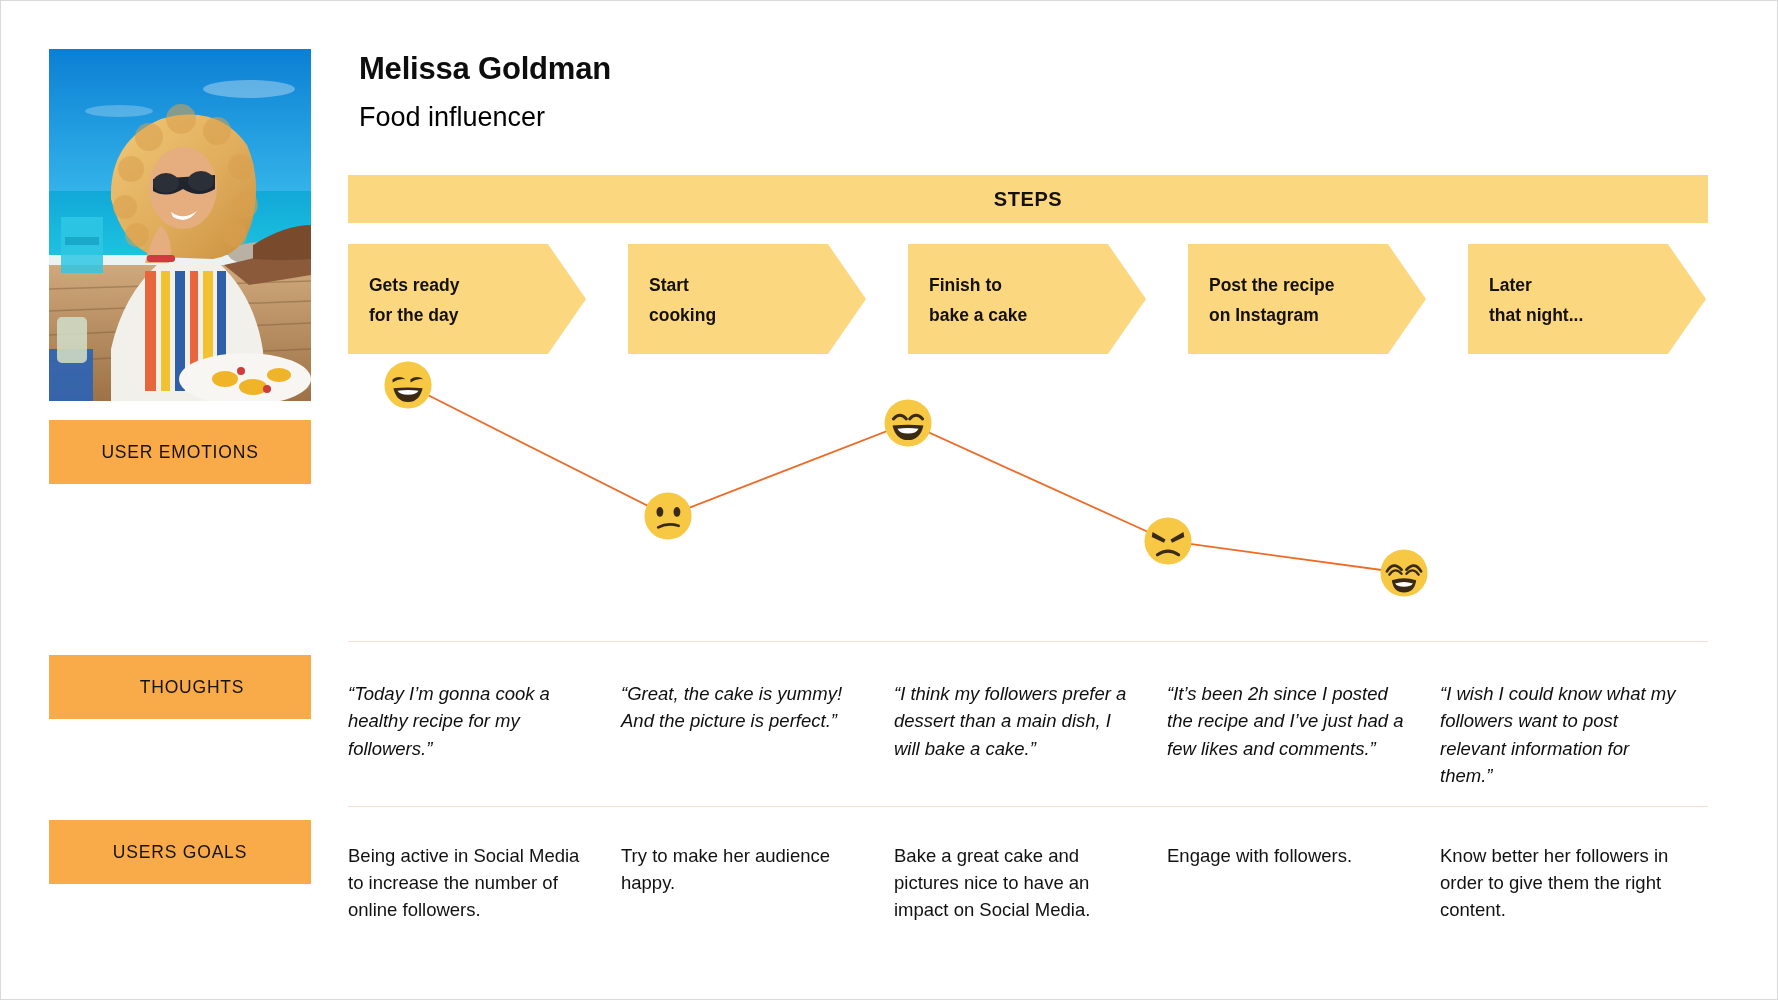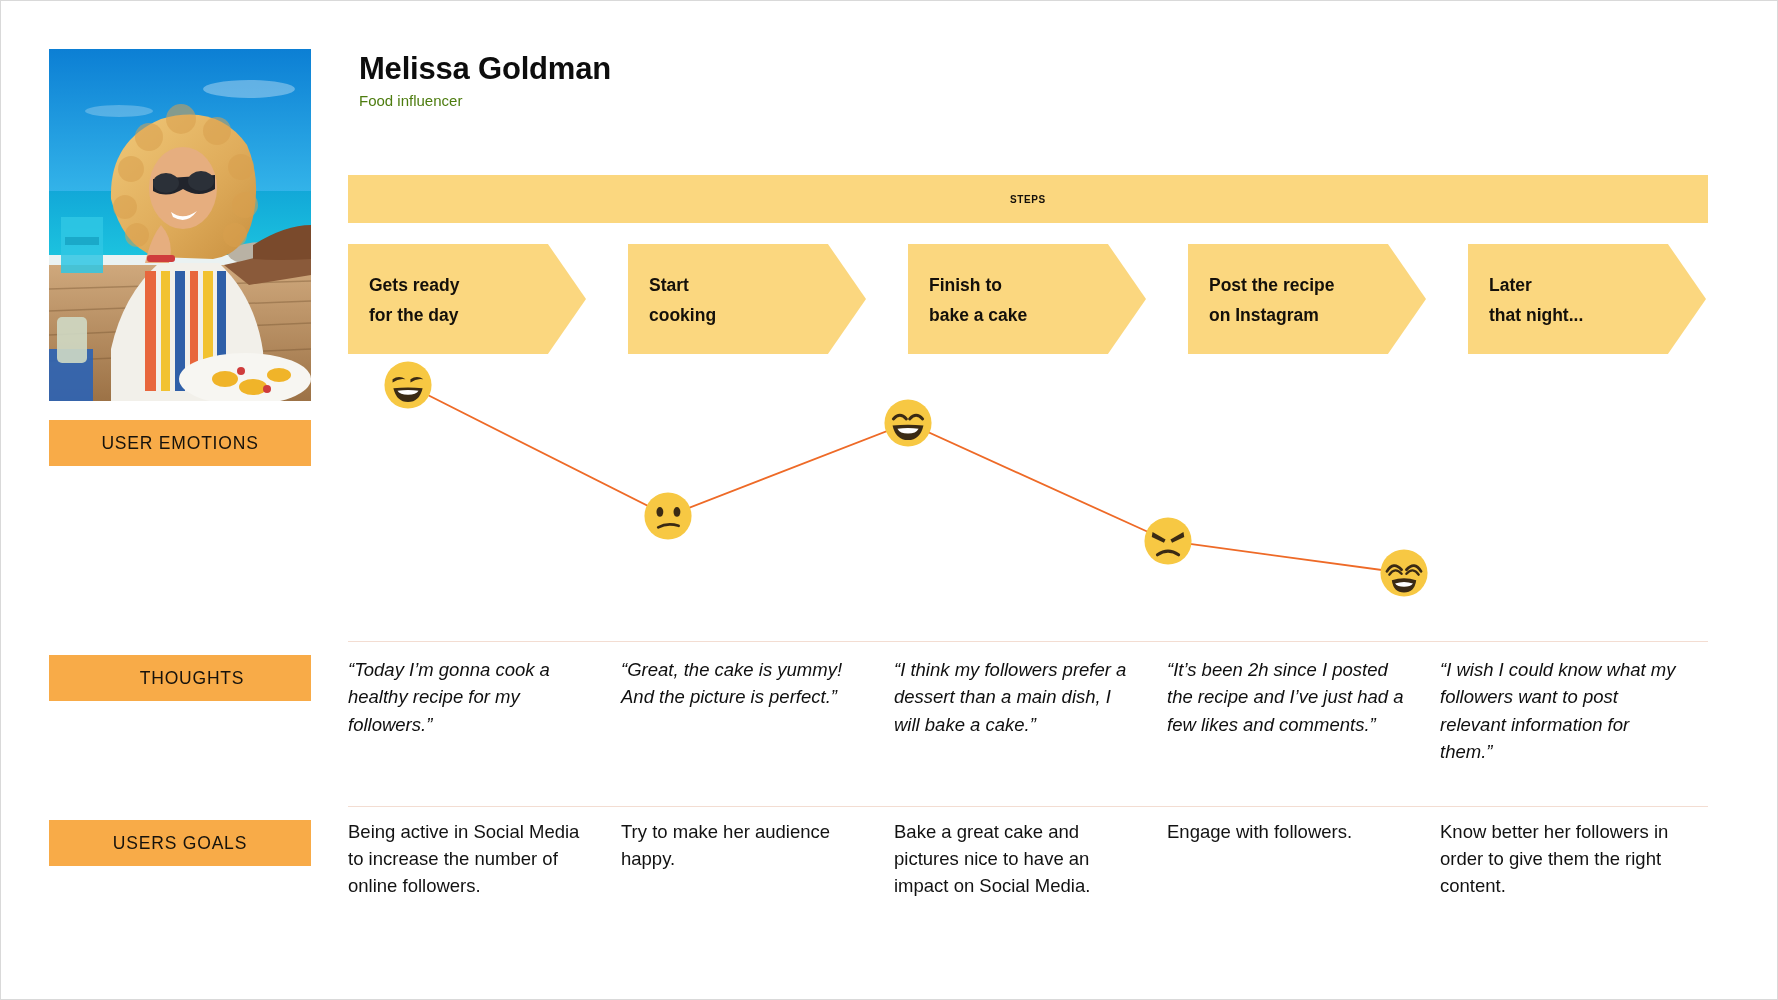--- a/index.html
+++ b/index.html
@@ -29,21 +29,21 @@
     height: 352px;
     overflow: hidden;
     background: #1390d8;
   }
   .photo-svg { display: block; width: 100%; height: 100%; }
 
   .row-label {
     position: absolute;
     left: 48px;
     width: 262px;
-    height: 46px;
+    height: 64px;
     background: #F8AB48;
     display: flex;
     align-items: center;
     justify-content: center;
     font-size: 17.5px;
     letter-spacing: 0.8px;
     color: #16120c;
     font-weight: 400;
   }
   #label-emotions { top: 419px; }
@@ -56,38 +56,38 @@
     left: 358px;
     top: 50px;
     font-size: 31px;
     font-weight: bold;
     color: #0d0d0d;
     letter-spacing: -0.2px;
   }
   #persona-role {
     position: absolute;
     left: 358px;
-    top: 91px;
-    font-size: 15px;
-    color: #4d7c0f;
+    top: 101px;
+    font-size: 27px;
+    color: #000000;
     font-weight: 400;
   }
 
   
   #steps-banner {
     position: absolute;
     left: 347px;
     top: 174px;
     width: 1360px;
     height: 48px;
     background: #FBD77F;
     display: flex;
     align-items: center;
     justify-content: center;
-    font-size: 10px;
+    font-size: 20px;
     font-weight: bold;
     letter-spacing: 0.6px;
     color: #14100a;
   }
 
   
   #steps-row {
     position: absolute;
     left: 347px;
     top: 243px;
@@ -137,20 +137,21 @@
     background: #f3ddd2;
   }
   #divider-thoughts { top: 640px; }
   #divider-goals    { top: 805px; }
 
   #thoughts-row, #goals-row {
     position: absolute;
     left: 347px;
     width: 1368px;
     display: flex;
+    margin-top: 24px;
   }
   #thoughts-row { top: 655px; }
   #goals-row    { top: 817px; }
 
   .cell {
     width: 273px;
     padding-right: 28px;
   }
   .thought-text {
     font-size: 18.5px;

